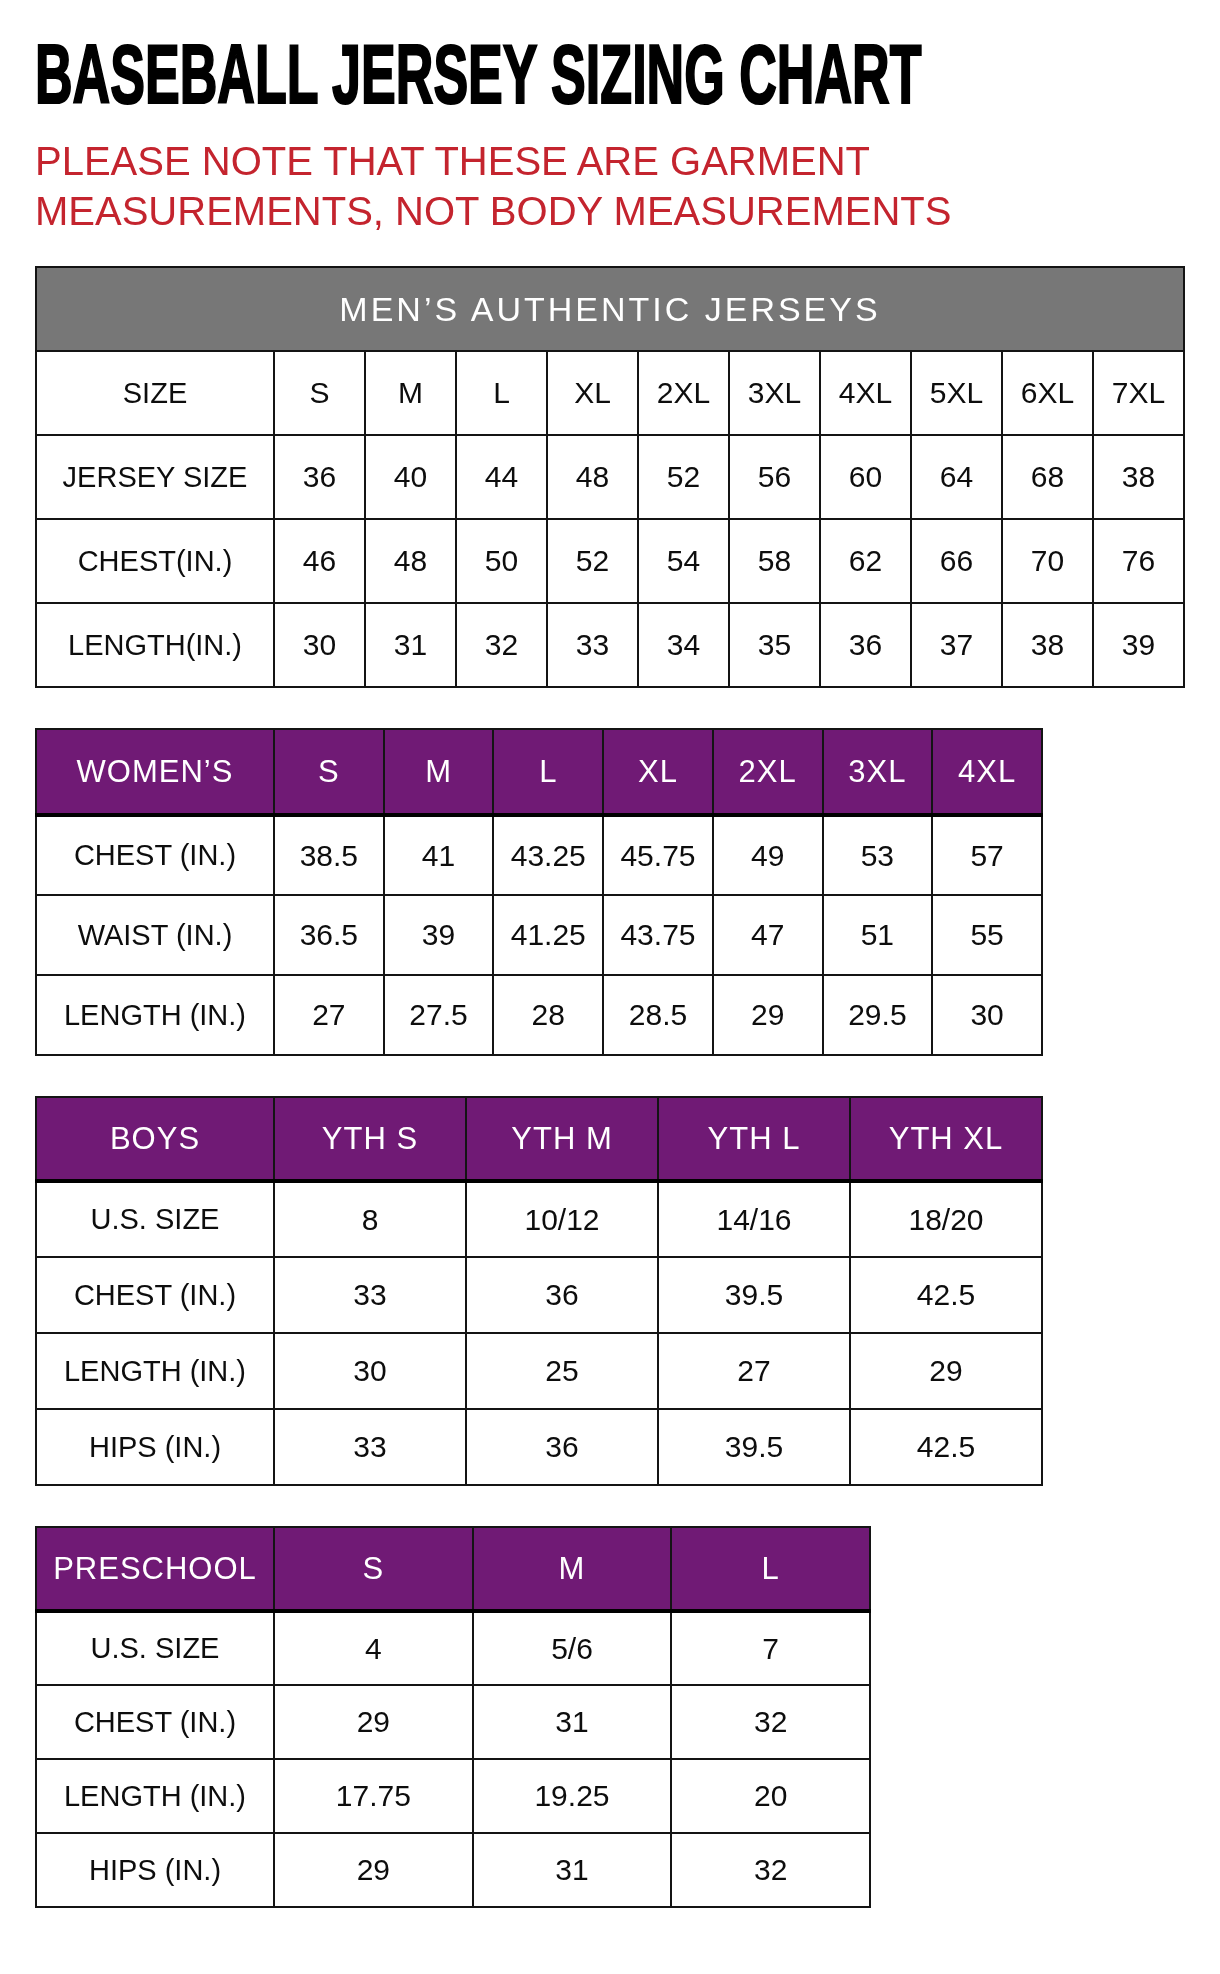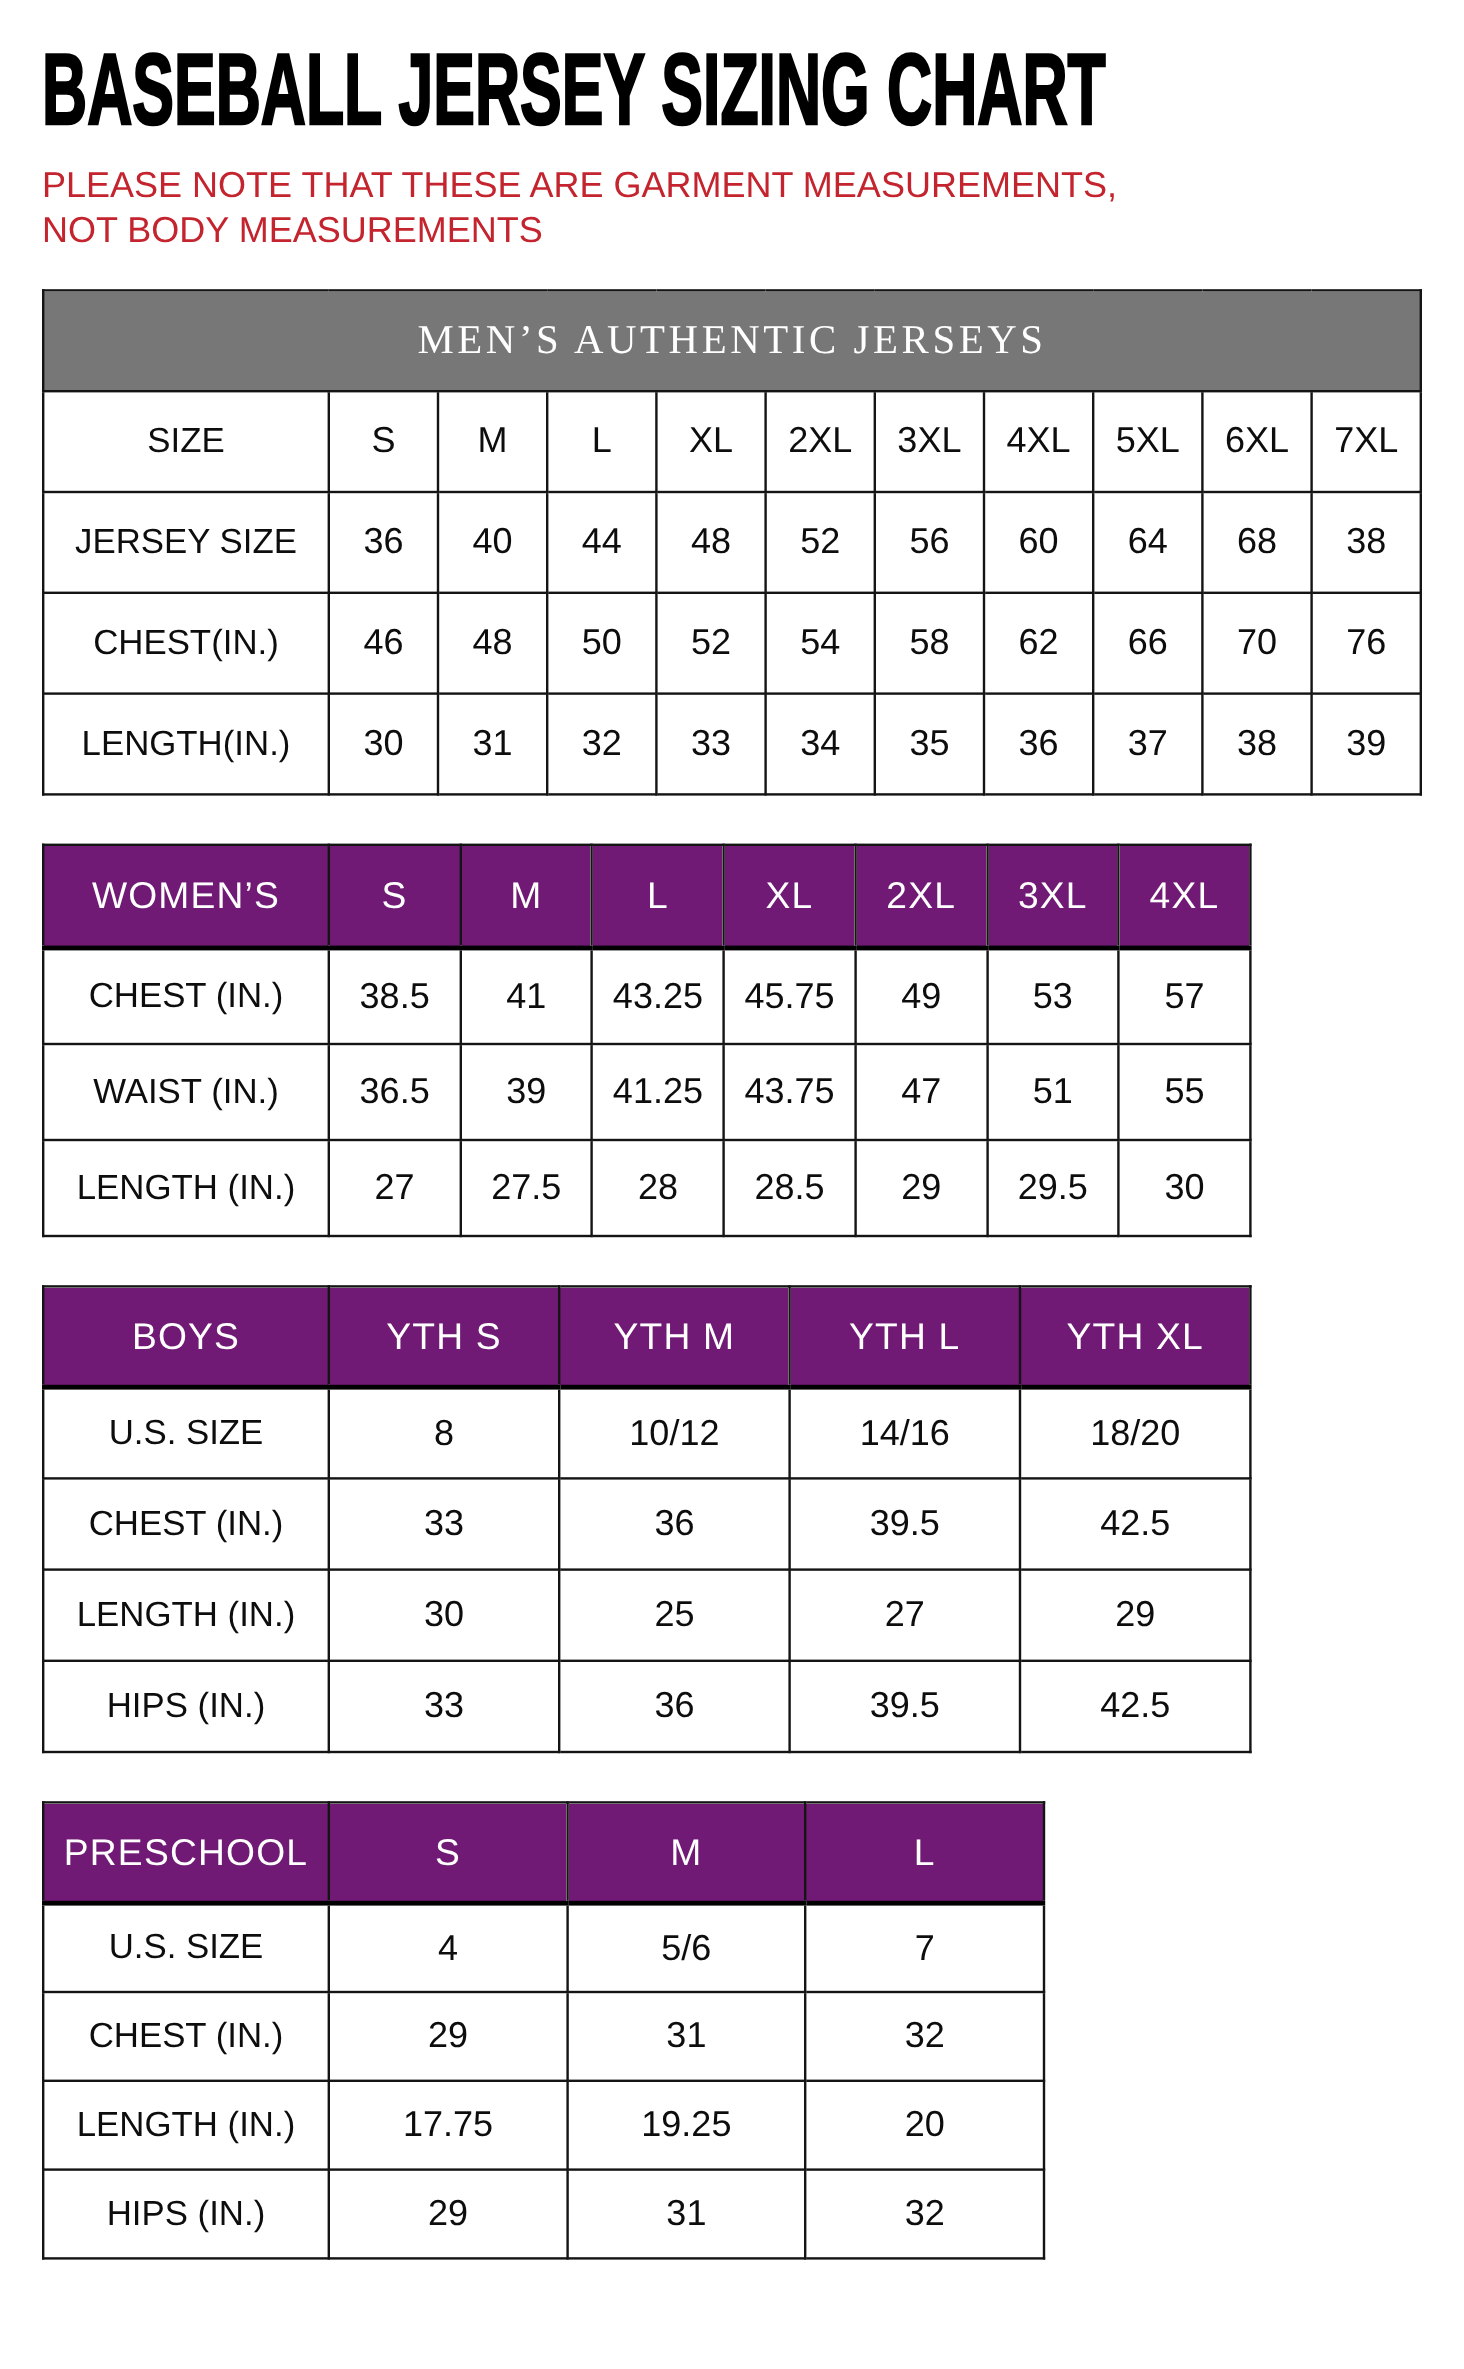--- a/index.html
+++ b/index.html
@@ -21,21 +21,21 @@
     letter-spacing: 0px;
     transform: scaleX(0.62);
     transform-origin: left center;
     -webkit-text-stroke: 2.2px #000000;
     color: #000000;
   }
 
   
   .note {
     color: #C4242E;
-    font-size: 30px;
+    font-size: 40px;
     line-height: 1.25;
     width: 930px;
     margin: 0 0 30px 0;
   }
 
   
   table.tbl {
     border-collapse: collapse;
     table-layout: fixed;
     margin: 0 0 40px 0;
@@ -48,21 +48,20 @@
     padding: 2px 8px;
     overflow: hidden;
   }
   col.c-label { width: 238px; }
 
   .banner {
     background: #777777;
     color: #ffffff;
     font-size: 34px;
     letter-spacing: 3px;
-    font-family: Liberation Serif, serif;
   }
   tr.gray-head th, tr.gray-head td {
     background: #701a75;
     color: #ffffff;
     font-size: 31px;
     letter-spacing: 1px;
     border-bottom: 4px solid #000000;
   }
   .lbl { font-size: 29px; color: #0d0d0d; }
   .val { font-size: 30px; color: #0d0d0d; }

